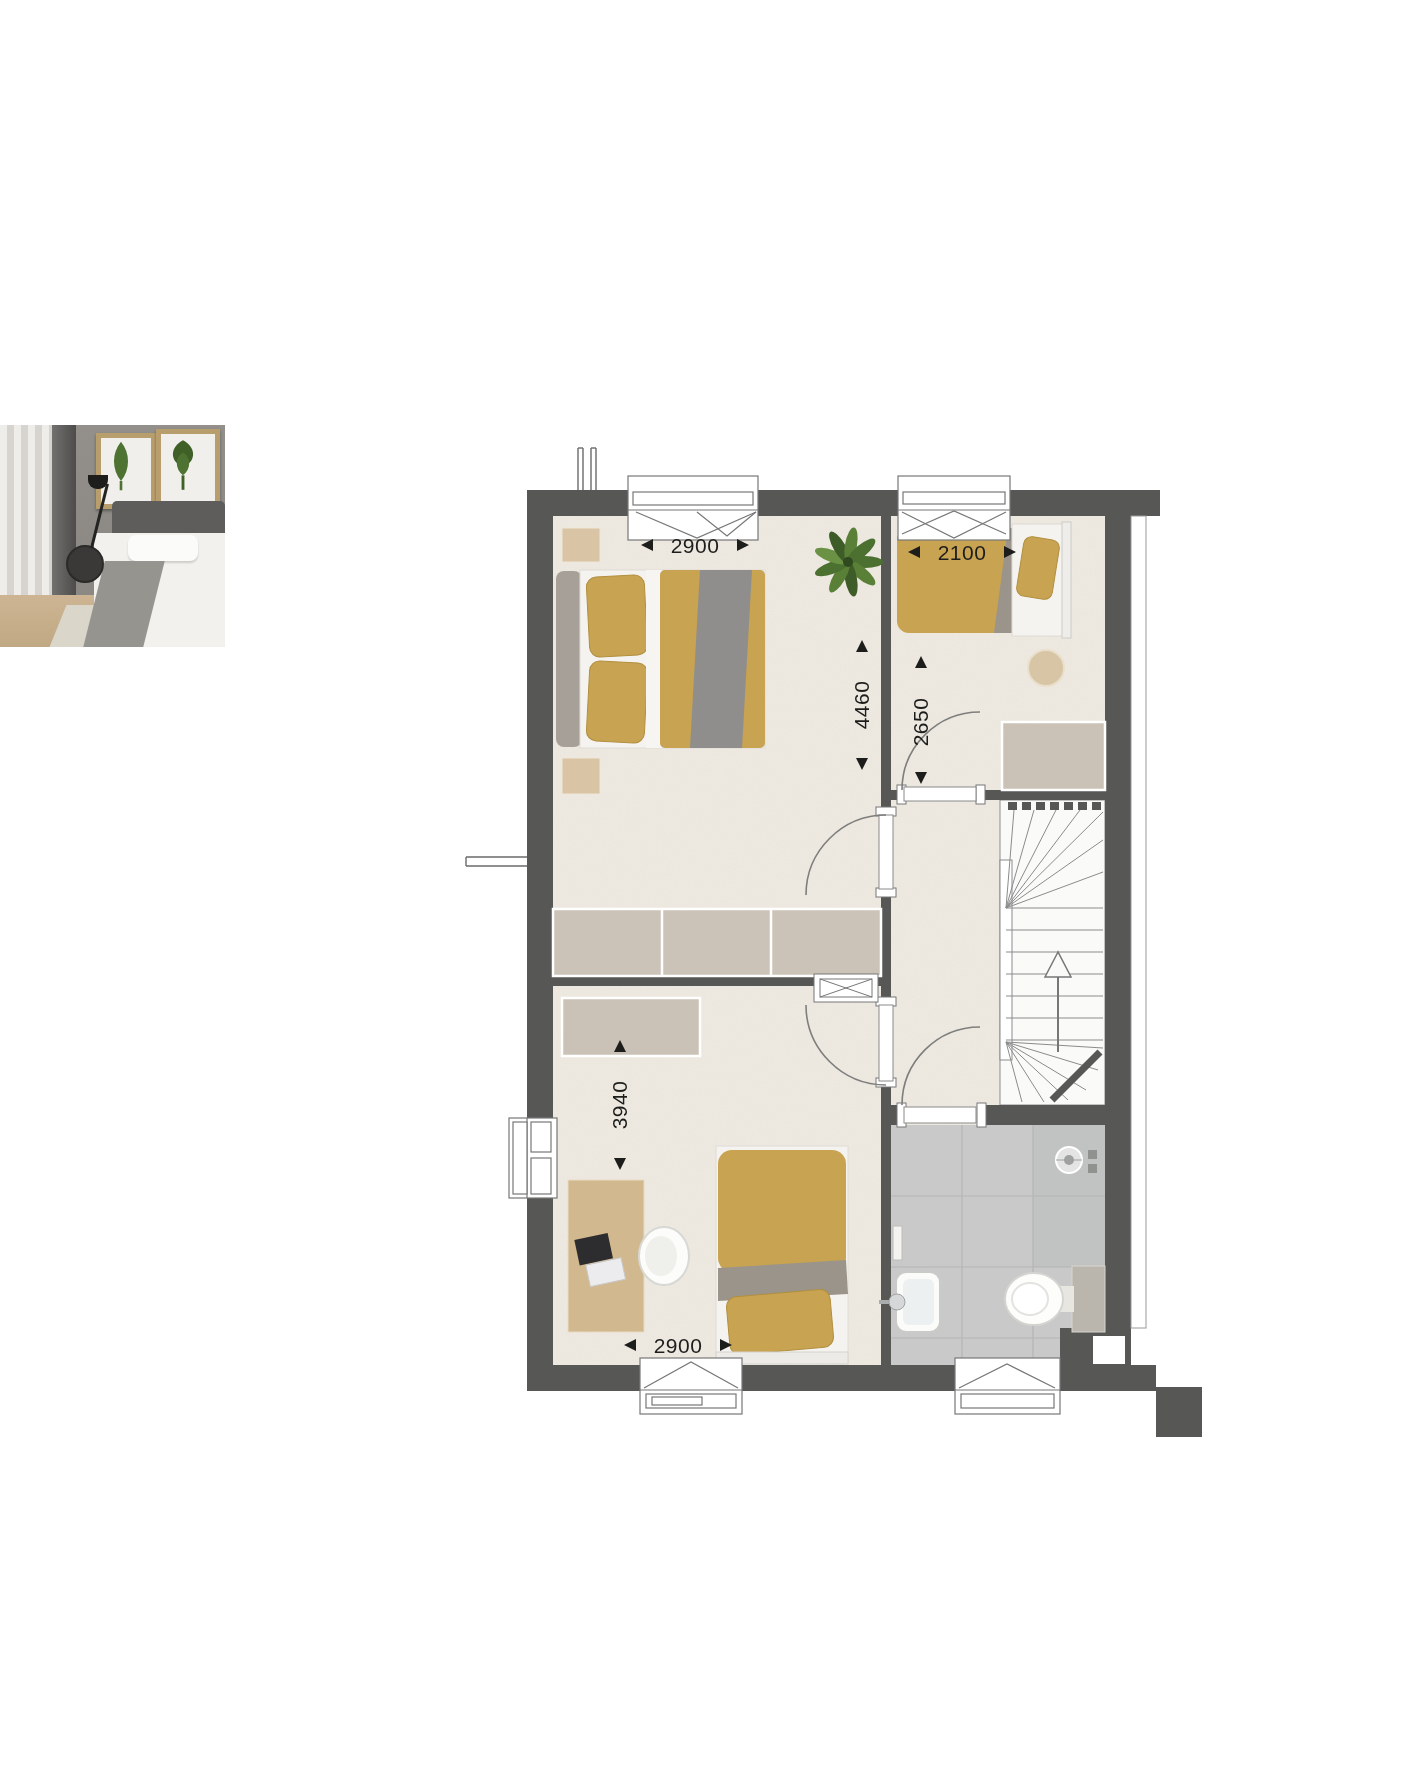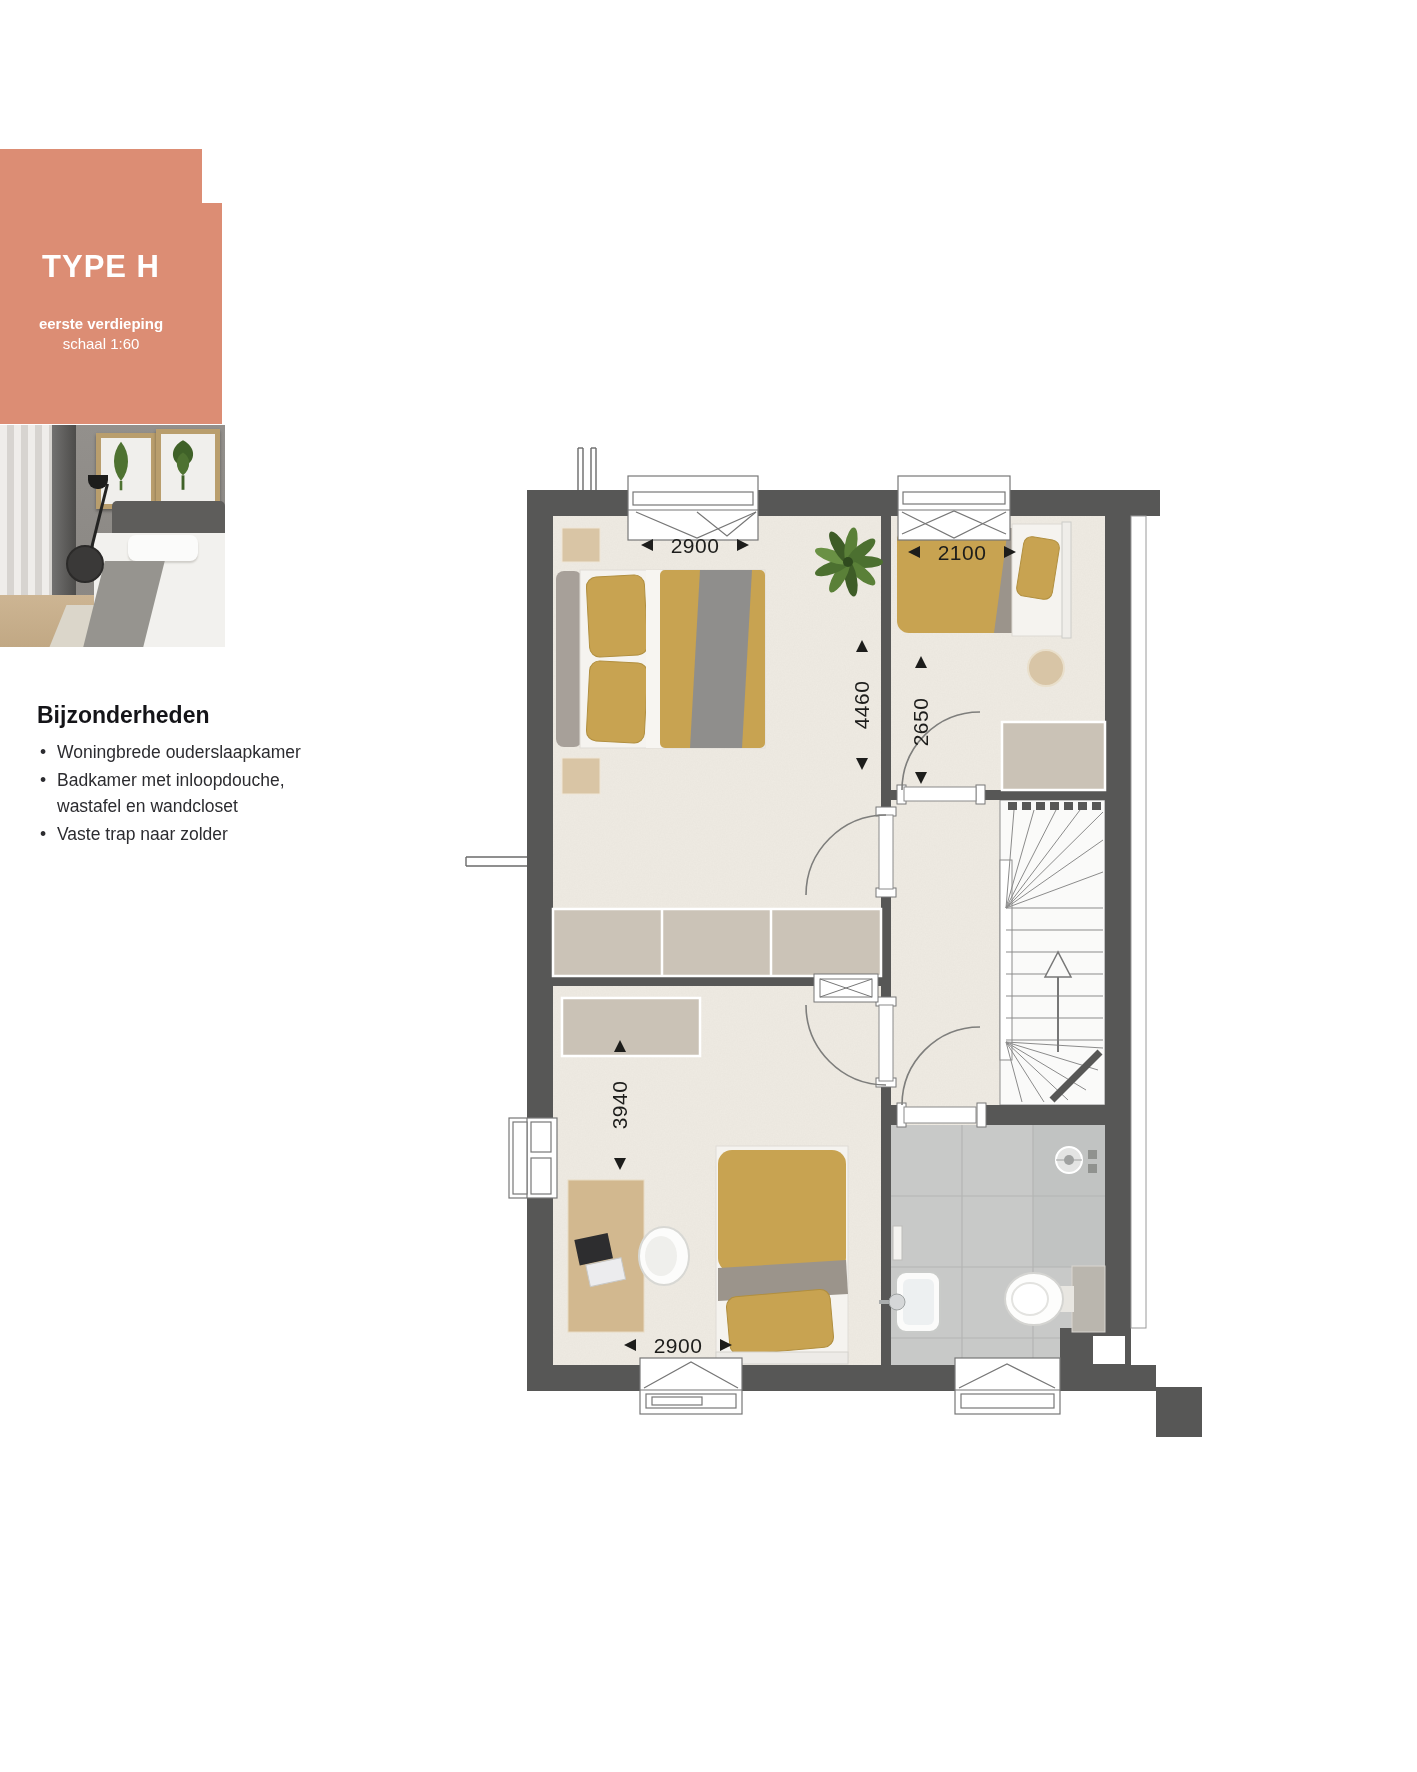--- a/index.html
+++ b/index.html
@@ -48,25 +48,20 @@
   .details li:before{content:"•";position:absolute;left:-17px;color:#2c2c30;}
   
   .plan{position:absolute;left:440px;top:380px;width:780px;height:1080px;}
   .dim{font-size:21px;fill:#1d1d1b;letter-spacing:.5px;font-family:"Liberation Sans",sans-serif;}
 </style>
 </head>
 <body>
 
 <div id="page">
 
-  <div class="badge" style="background:#DC8D74;color:#fff;">
-    <div class="badge-title">TYPE H</div>
-    <div class="badge-sub1">eerste verdieping</div>
-    <div class="badge-sub2">schaal 1:60</div>
-  </div>
 
   <div class="photo">
     <div class="ph-curtain"></div>
     <div class="ph-drape"></div>
     <div class="ph-floor"></div>
     <div class="ph-rug"></div>
     <div class="ph-frame f1">
       <svg width="40" height="56" viewBox="0 0 20 30">
           <path d="M10 2 C15 8 15 17 10 23 C5 17 5 8 10 2 Z" fill="#4e7231"></path>
           <line x1="10" y1="23" x2="10" y2="28" stroke="#4e7231" stroke-width="1.4"></line>
@@ -82,28 +77,20 @@
     <div class="ph-headboard"></div>
     <div class="ph-bed">
       <div class="ph-pillow"></div>
       <div class="ph-blanket"></div>
     </div>
     <div class="ph-table"></div>
     <div class="ph-lamp-arm"></div>
     <div class="ph-lamp-head"></div>
   </div>
 
-  <div class="details">
-    <h3>Bijzonderheden</h3>
-    <ul>
-      <li>Woningbrede ouderslaapkamer</li>
-      <li>Badkamer met inloopdouche, wastafel en wandcloset</li>
-      <li>Vaste trap naar zolder</li>
-    </ul>
-  </div>
 
   <svg class="plan" viewBox="440 380 780 1080">
     <defs>
       <filter id="speckle" x="0%" y="0%" width="100%" height="100%">
         <feTurbulence type="fractalNoise" baseFrequency="0.75" numOctaves="2" result="n"></feTurbulence>
         <feColorMatrix in="n" type="matrix" values="0 0 0 0 0.45  0 0 0 0 0.42  0 0 0 0 0.38  0 0 0 0.09 0"></feColorMatrix>
       </filter>
     </defs>
 
     <g>

